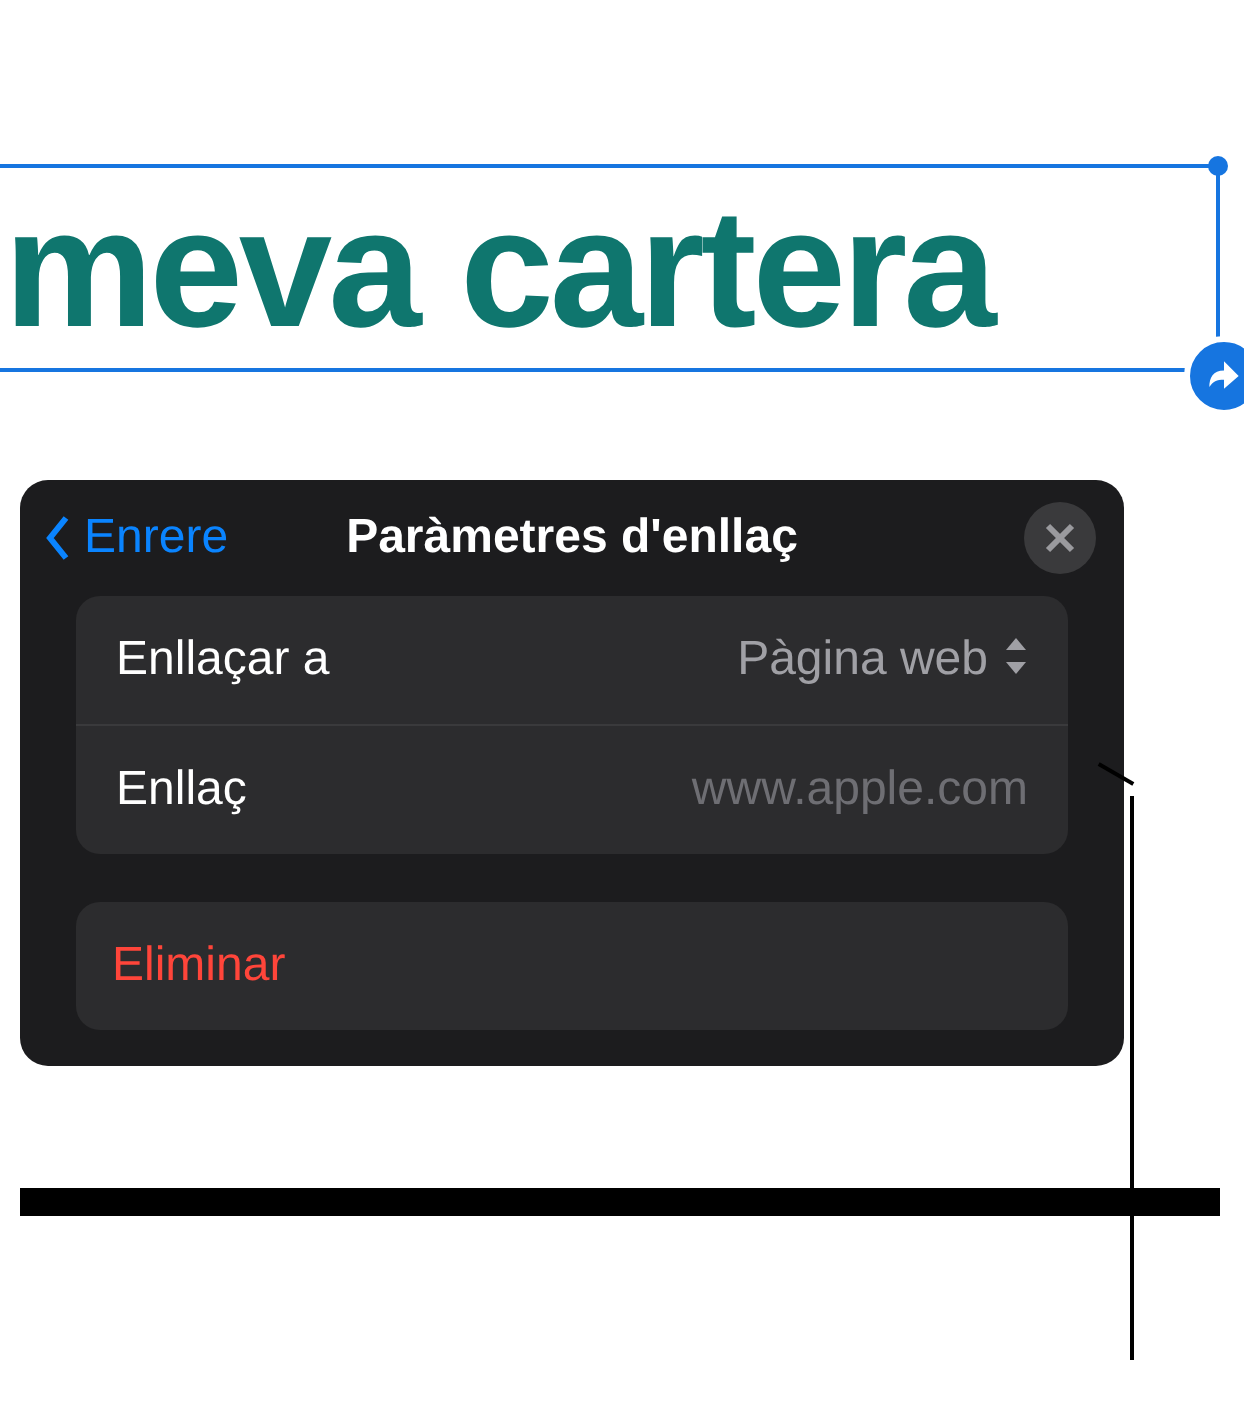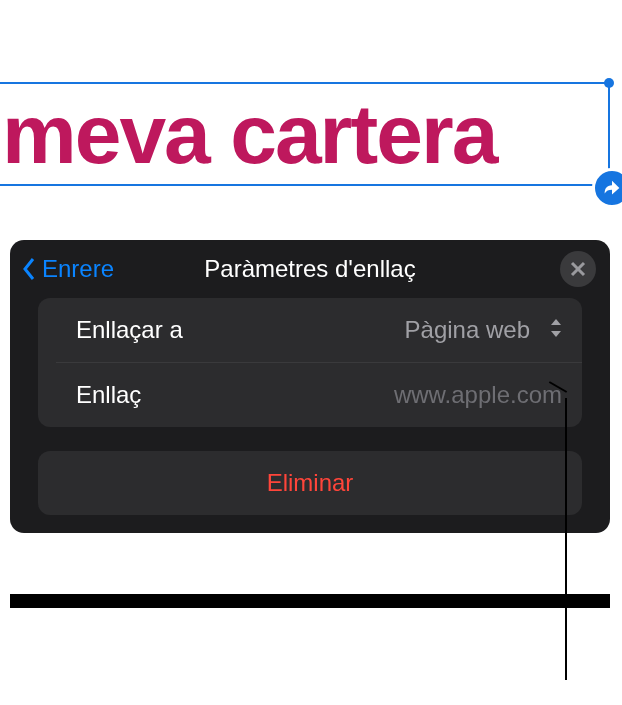--- a/index.html
+++ b/index.html
@@ -30,21 +30,21 @@
       height: 104px;
       border: 2px solid #1675e0;
       background: #fff;
       display: flex;
       align-items: center;
       padding-left: 4px;
     }
     .selected-text {
       font-size: 84px;
       font-weight: 700;
-      color: #be185d;
+      color: #0f766e;
       letter-spacing: -2px;
       white-space: nowrap;
     }
     .selection-handle-top {
       position: absolute;
       top: -6px;
       right: -6px;
       width: 10px;
       height: 10px;
       background: #1675e0;
@@ -75,21 +75,21 @@
     .link-badge svg {
       width: 22px;
       height: 22px;
       fill: #fff;
     }
 
     .popover {
       position: absolute;
       top: 240px;
       left: 10px;
-      width: 600px;
+      width: 552px;
       background: #1c1c1e;
       border-radius: 14px;
       overflow: hidden;
       padding-bottom: 18px;
     }
     .popover-header {
       position: relative;
       height: 58px;
       display: flex;
       align-items: center;
@@ -110,21 +110,21 @@
       width: 18px;
       height: 28px;
       stroke: #0a84ff;
       fill: none;
       stroke-width: 3;
       margin-right: 4px;
     }
     .popover-title {
       color: #fff;
       font-size: 24px;
-      font-weight: 400;
+      font-weight: 700;
     }
     .close-button {
       position: absolute;
       right: 14px;
       top: 50%;
       transform: translateY(-50%);
       width: 36px;
       height: 36px;
       background: #3a3a3c;
       border-radius: 50%;
@@ -139,41 +139,40 @@
       stroke: #9a9a9e;
       stroke-width: 3;
       fill: none;
     }
 
     .settings-group {
       margin: 0 28px;
       background: #2c2c2e;
       border-radius: 12px;
       overflow: hidden;
-      padding-left: 18px;
     }
     .settings-row {
       display: flex;
       align-items: center;
       justify-content: space-between;
       padding: 18px 20px;
       border-bottom: 1px solid #3a3a3c;
     }
     .settings-row:last-child {
       border-bottom: none;
       gap: 28px;
     }
     .row-label {
       color: #fff;
       font-size: 24px;
     }
     .row-value-wrap {
       display: flex;
       align-items: center;
-      gap: 20px;
+      gap: 8px;
       justify-content: flex-end;
     }
     .row-value {
       color: #a0a0a5;
       font-size: 24px;
     }
     .dropdown-arrows svg {
       width: 12px;
       height: 18px;
       fill: #a0a0a5;
@@ -189,21 +188,21 @@
     }
     .link-input::placeholder {
       color: #6e6e73;
     }
 
     .delete-button {
       margin: 24px 28px 0;
       background: #2c2c2e;
       border-radius: 12px;
       padding: 18px;
-      text-align: center;
+      text-align: left;
       color: #ff453a;
       font-size: 24px;
       cursor: pointer;
     }
 
     .callout-line {
       position: absolute;
       top: 398px;
       left: 565px;
       width: 2px;

